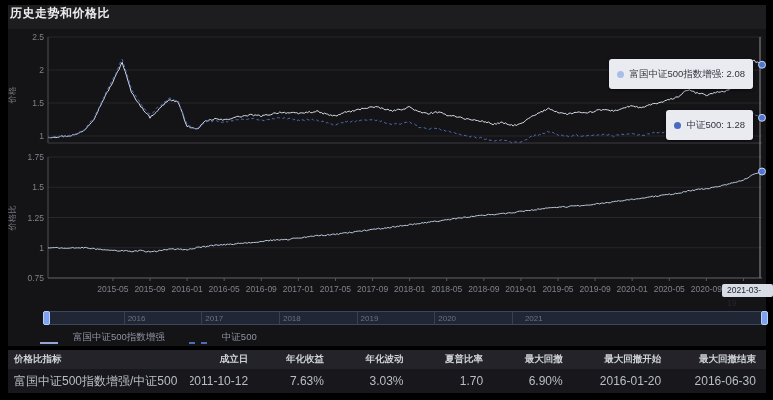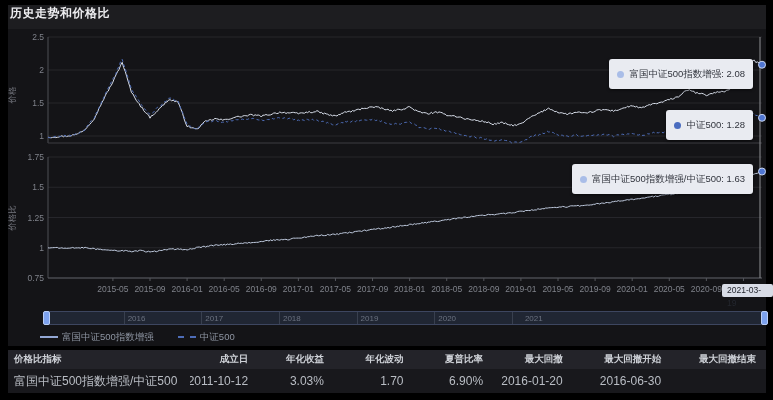--- a/index.html
+++ b/index.html
@@ -20,21 +20,21 @@
   .slider{position:absolute;left:45px;top:311px;width:721px;height:14px;background:#191c23;
        border:1px solid #3d4660;text-decoration:underline;}
   .slider .fill{position:absolute;inset:0;background:rgba(96,126,200,0.10);}
   .slider .mark{position:absolute;top:0;height:100%;border-left:1px solid #39404f;
        padding-left:3px;font-size:8px;color:#6b7280;line-height:13px;}
   .handle{position:absolute;top:-1px;width:7px;height:14px;background:#7da2ee;border:1px solid #b9cdf5;
        border-radius:2px;}
   .handle.left{left:-3px;}
   .handle.right{right:-3px;}
   .legend{position:absolute;left:40px;top:331px;display:flex;gap:24px;align-items:center;height:12px;}
-  .legend .item{display:flex;align-items:center;gap:4px;font-size:9.5px;color:#8e95a2;}
+  .legend .item{display:flex;align-items:flex-end;gap:15px;font-size:9.5px;color:#8e95a2;}
   .legend .sample{width:18px;height:0;border-top:2px solid #93a7d4;}
   .legend .sample.dashed{border-top-style:dashed;border-top-color:#4e6db8;}
   .table{position:absolute;left:8px;top:350px;width:758px;border-radius:21px;}
   .trow{display:grid;grid-template-columns:24% 9% 10% 10.5% 10.5% 10.5% 13% 12.5%;}
   .thead{height:19px;background:#232329;color:#cfd2d8;font-size:9.5px;font-weight:bold;}
   .tbody{height:24px;background:#18181c;color:#b9bdc4;font-size:12px;}
   .cell{display:flex;align-items:center;justify-content:flex-end;padding-right:10px;overflow:hidden;white-space:nowrap;}
   .cell.first{justify-content:flex-start;padding-left:6px;}
 </style>
 </head>
@@ -116,24 +116,20 @@
     </svg>
 
   <div class="tip" style="top:59px">
     <span class="dot" style="background: rgb(169, 189, 232);"></span>
     <span>富国中证500指数增强: 2.08</span>
   </div>
   <div class="tip" style="top:110px">
     <span class="dot" style="background: rgb(74, 108, 192);"></span>
     <span>中证500: 1.28</span>
   </div>
-  <div class="tip" style="top:164px">
-    <span class="dot" style="background: rgb(169, 189, 232);"></span>
-    <span>富国中证500指数增强/中证500: 1.63</span>
-  </div>
 
   <div class="axis-pointer-label">2021-03-19</div>
 
   <div class="slider">
     <div class="fill"></div>
     <div id="slider-marks">
         <div class="mark" style="left: 10.8%;">2016</div>
         <div class="mark" style="left: 21.6%;">2017</div>
         <div class="mark" style="left: 32.4%;">2018</div>
         <div class="mark" style="left: 43.2%;">2019</div>
@@ -163,20 +159,21 @@
         <div class="cell">年化波动</div>
         <div class="cell">夏普比率</div>
         <div class="cell">最大回撤</div>
         <div class="cell">最大回撤开始</div>
         <div class="cell">最大回撤结束</div>
       </div>
     <div id="table-body">
         <div class="trow tbody">
           <div class="cell first">富国中证500指数增强/中证500</div>
           <div class="cell">2011-10-12</div>
+          <div class="cell">7.63%</div>
           <div class="cell">3.03%</div>
           <div class="cell">1.70</div>
           <div class="cell">6.90%</div>
           <div class="cell">2016-01-20</div>
           <div class="cell">2016-06-30</div>
         </div>
       </div>
   </div>
 </div>
 

